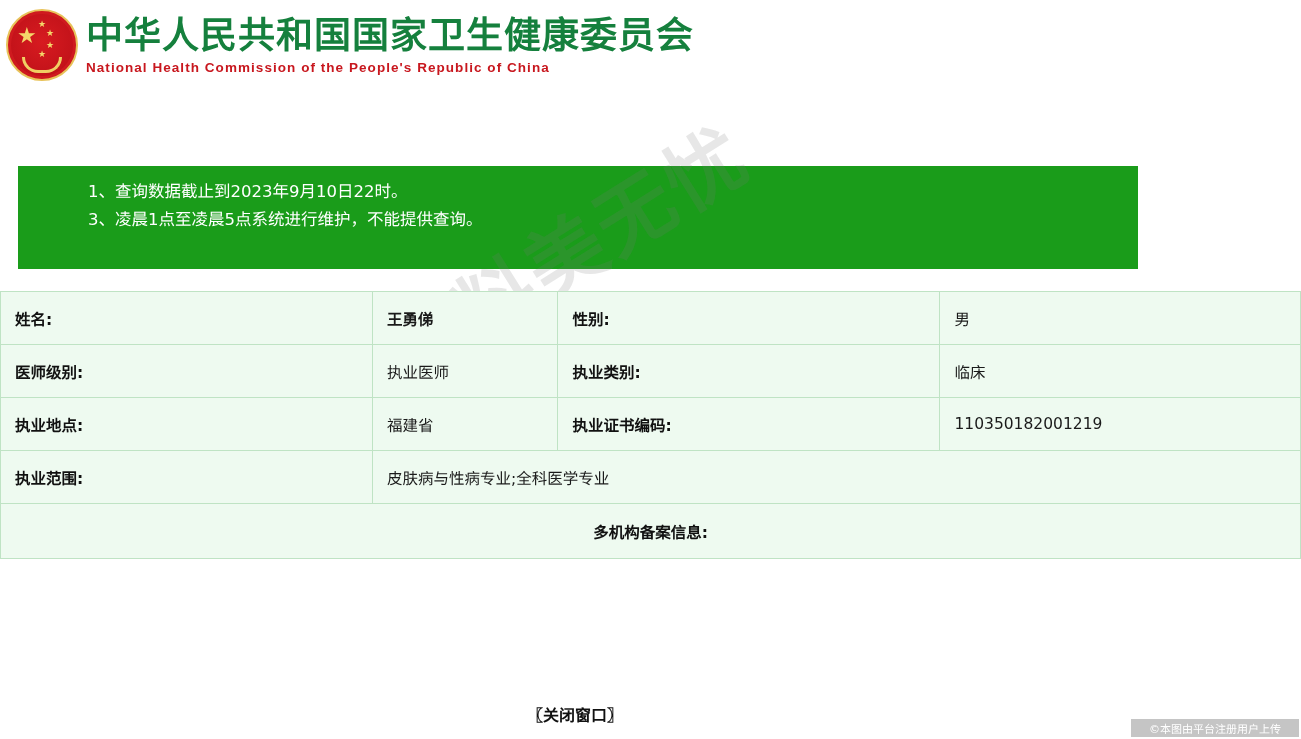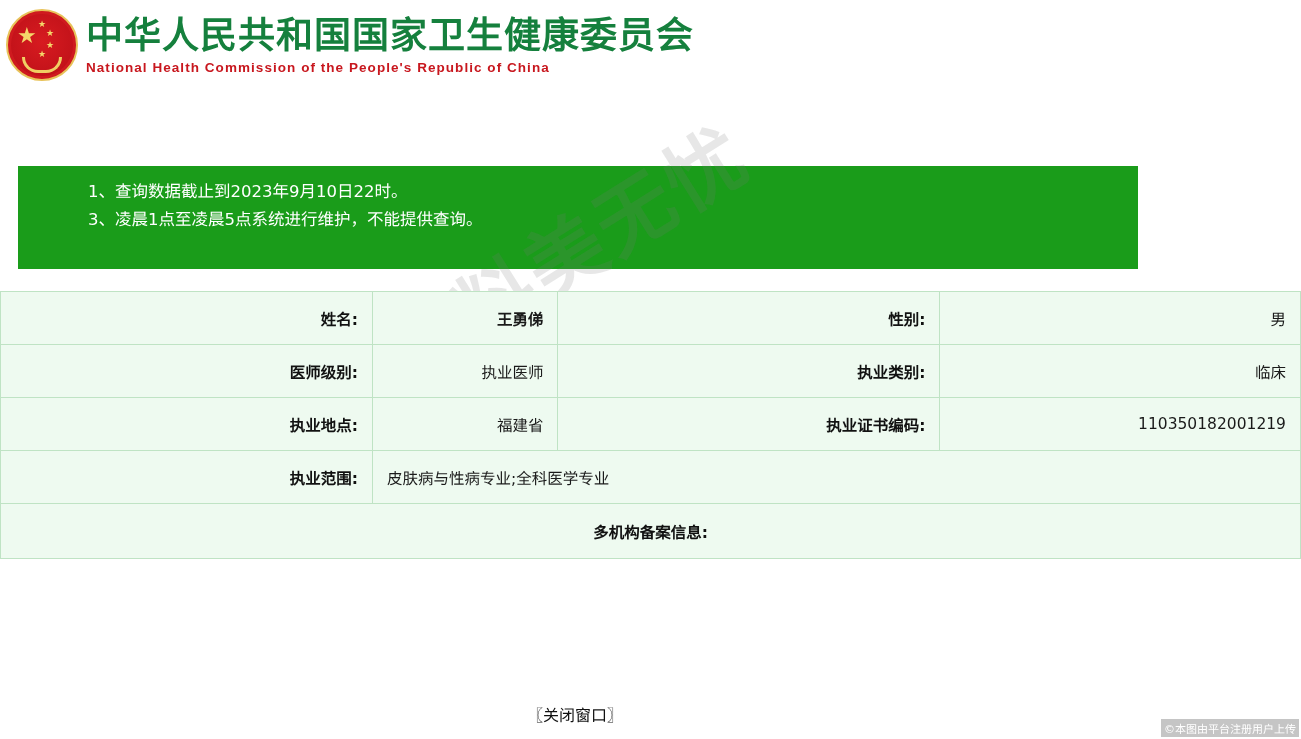--- a/index.html
+++ b/index.html
@@ -111,21 +111,20 @@
     font-family: "DejaVu Sans", "Liberation Sans", sans-serif;
     font-size: 15.5px;
     color: #111111;
   }
   .info-table td {
     border: 1px solid #bfe3c4;
     height: 53px;
     padding: 0 14px;
     background: #eefaf0;
     vertical-align: middle;
-    text-align: right;
   }
   .info-table td.label {
     width: 372px;
     font-weight: bold;
     color: #111111;
   }
   .info-table td.label-r {
     width: 382px;
     font-weight: bold;
     color: #111111;
@@ -148,20 +147,21 @@
   
   .close-row {
     position: absolute;
     left: 0;
     top: 702px;
     width: 1150px;
     text-align: center;
     font-family: "DejaVu Sans", "Liberation Sans", sans-serif;
     font-size: 16px;
     color: #111111;
+    font-weight: bold;
   }
   .close-row a {
     color: #111111;
     text-decoration: none;
     cursor: pointer;
   }
 
   
   .watermark {
     position: absolute;
@@ -178,21 +178,21 @@
     letter-spacing: 4px;
   }
   .corner-mark {
     position: absolute;
     right: 2px;
     bottom: 2px;
     font-family: "DejaVu Sans", "Liberation Sans", sans-serif;
     font-size: 11px;
     color: #ffffff;
     background: rgba(150,150,150,0.55);
-    padding: 1px 3px;
+    padding: 1px 18px;
     white-space: nowrap;
     pointer-events: none;
   }
 </style>
 </head>
 <body>
 
 <div id="page">
 
   <div class="header-banner">

